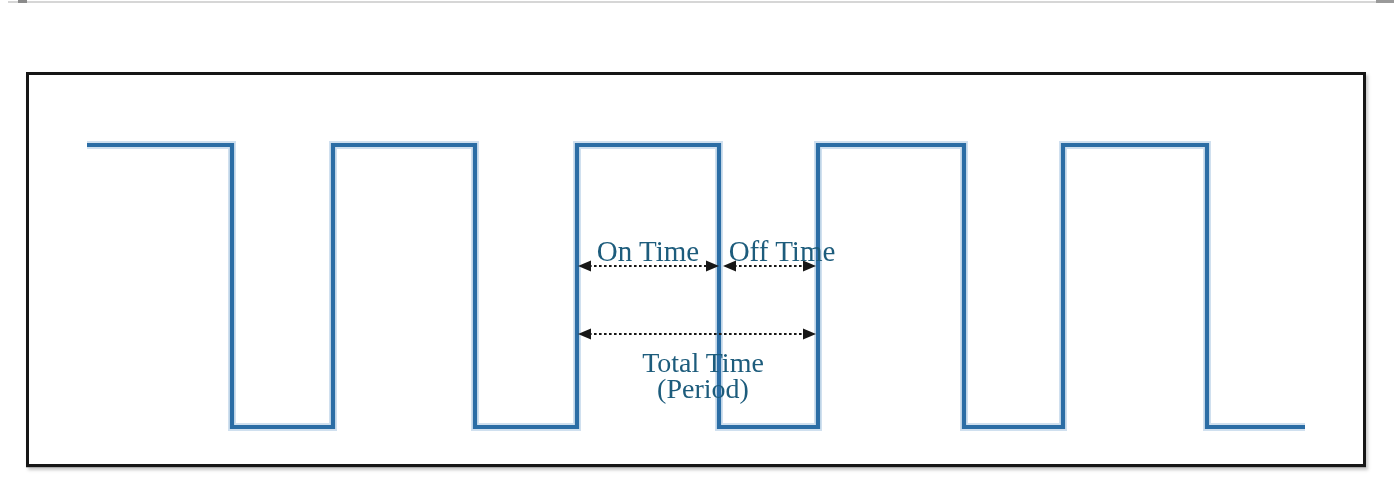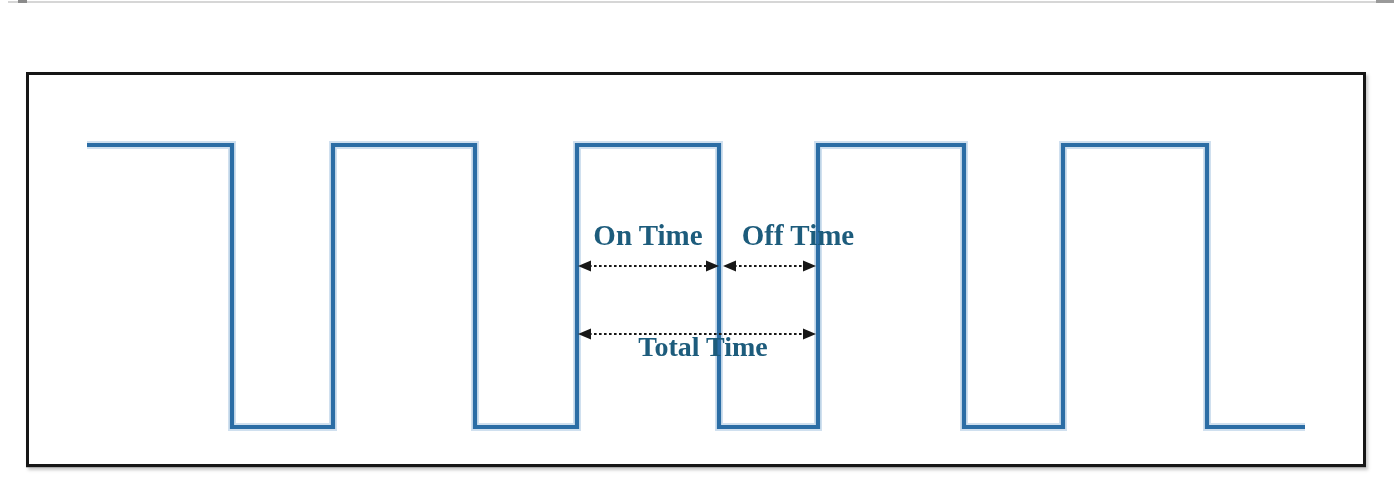--- a/index.html
+++ b/index.html
@@ -49,25 +49,26 @@
     box-shadow: 2px 3px 3px rgba(130,130,130,0.45), 0 1px 0 rgba(90,90,90,0.35);
   }
   svg.overlay {
     position: absolute;
     left: 0;
     top: 0;
     pointer-events: none;
   }
   .wave-label {
     position: absolute;
-    font-weight: bold;
+    font-weight: normal;
     font-size: 29px;
     color: #1d5c7c;
     text-align: center;
     white-space: nowrap;
+    margin-top: 16px;
   }
   #on-time-label  { left: 577px; top: 219px; width: 142px; }
   #off-time-label { left: 722px; top: 219px; width: 120px; }
   #total-label    { left: 577px; top: 334px; width: 252px; line-height: 26px; font-size: 28px; }
 </style>
 </head>
 <body>
 
 <div class="top-rule"></div>
 <div class="top-rule-nub-left"></div>
@@ -90,17 +91,18 @@
     </g>
     <g>
       <line x1="589" y1="334" x2="805" y2="334" stroke="#171717" stroke-width="1.9" stroke-dasharray="2.6 2.4"></line>
       <polygon points="578,334 591,328.5 591,339.5" fill="#171717"></polygon>
       <polygon points="816,334 803,328.5 803,339.5" fill="#171717"></polygon>
     </g>
   </svg>
 
 <div class="wave-label" id="on-time-label" style="color: rgb(29, 92, 124);">On Time</div>
 
-<div class="wave-label" id="off-time-label" style="color: rgb(29, 92, 124); padding-left: 16px;">Off Time</div>
+<div class="wave-label" id="off-time-label" style="color: rgb(29, 92, 124);">Off Time</div>
 
 <div class="wave-label" id="total-label" style="color: rgb(29, 92, 124);">
   <div>Total Time</div>
+  <div>(Period)</div>
 </div>
 
 </body></html>

